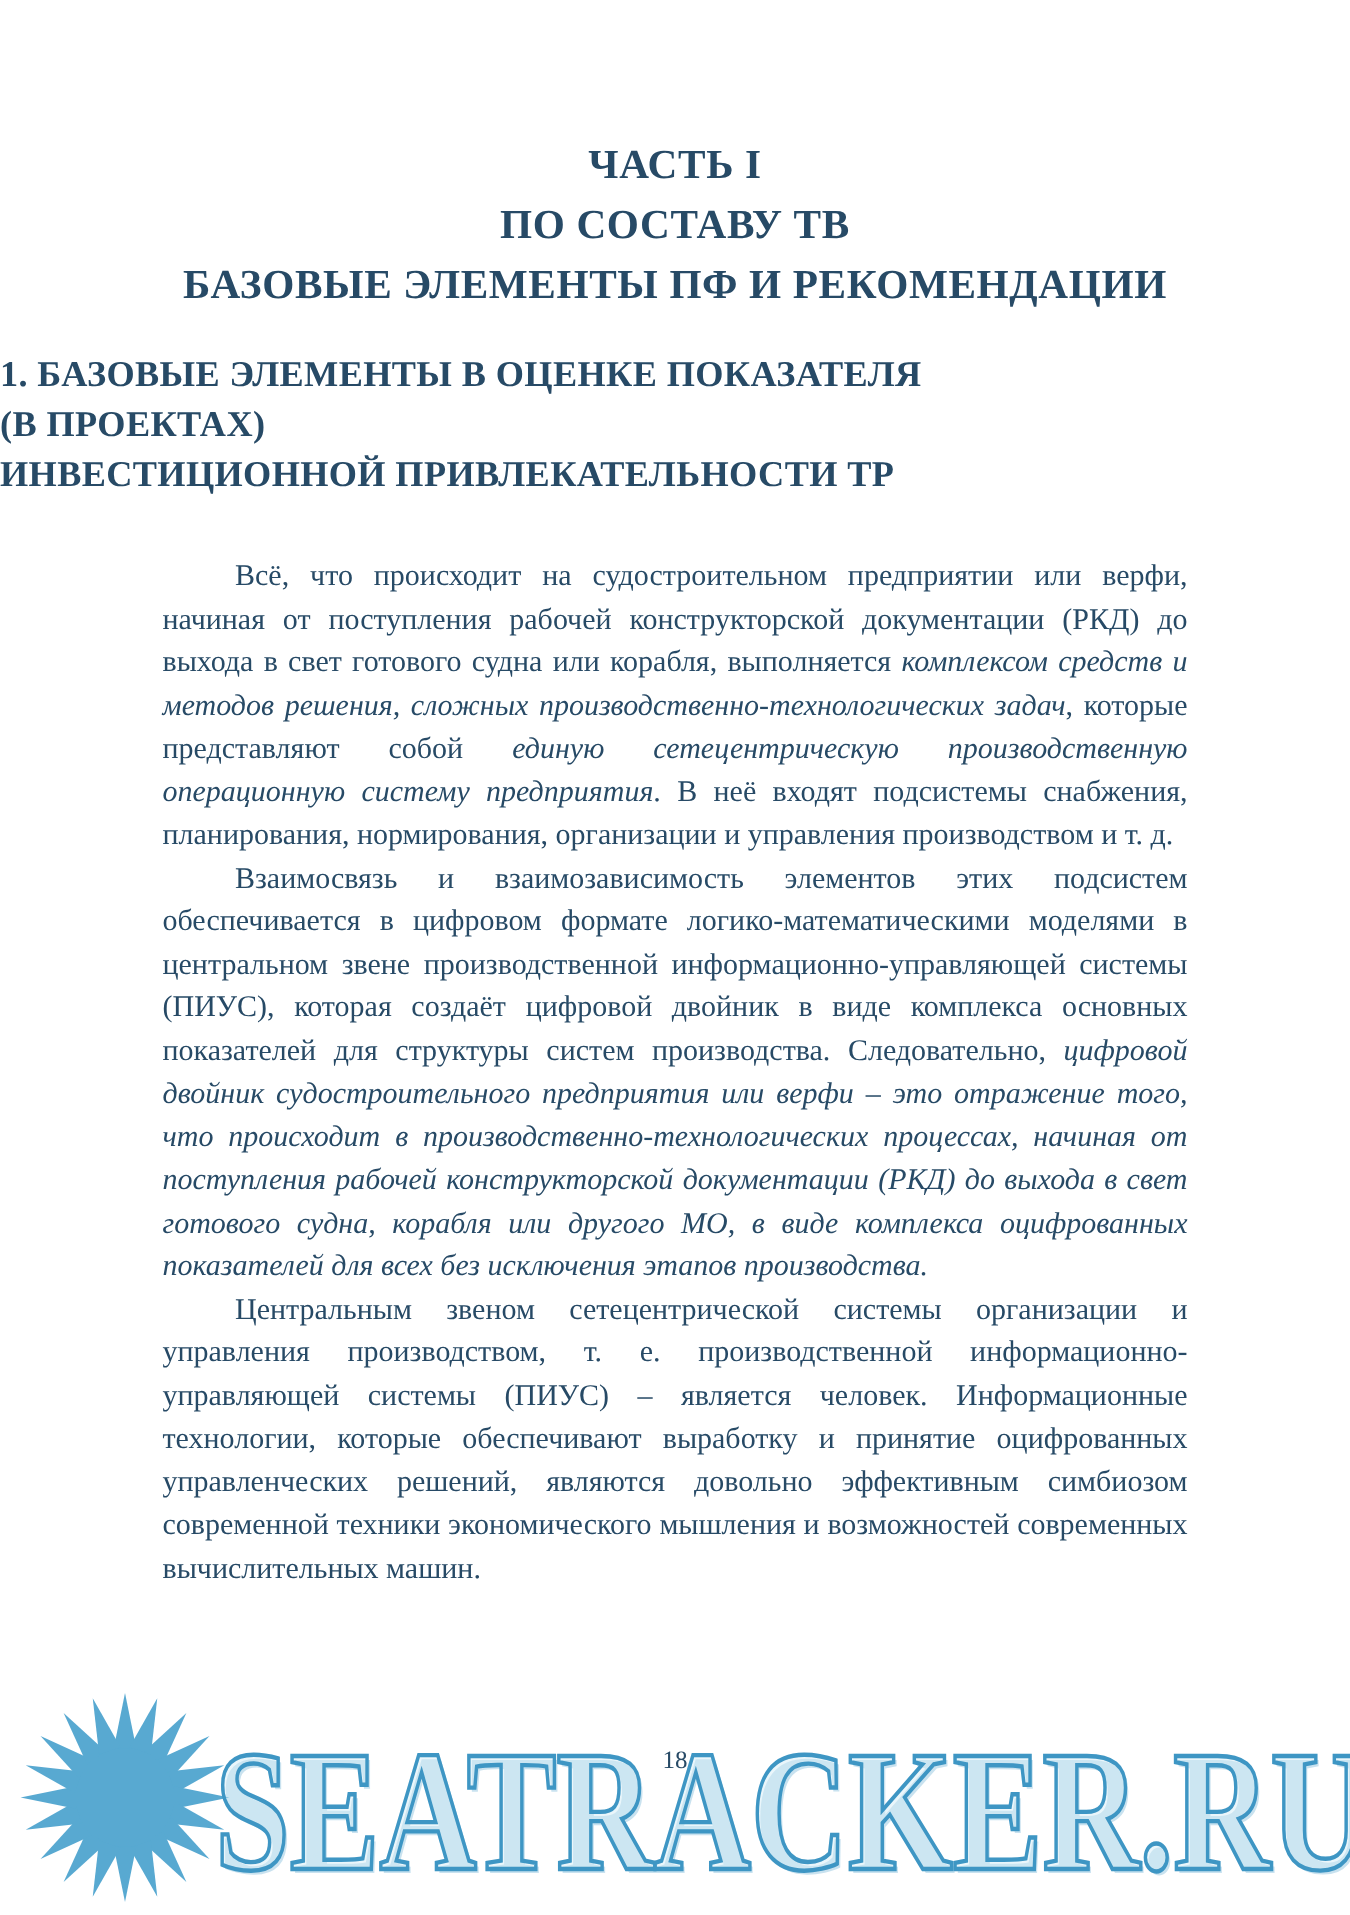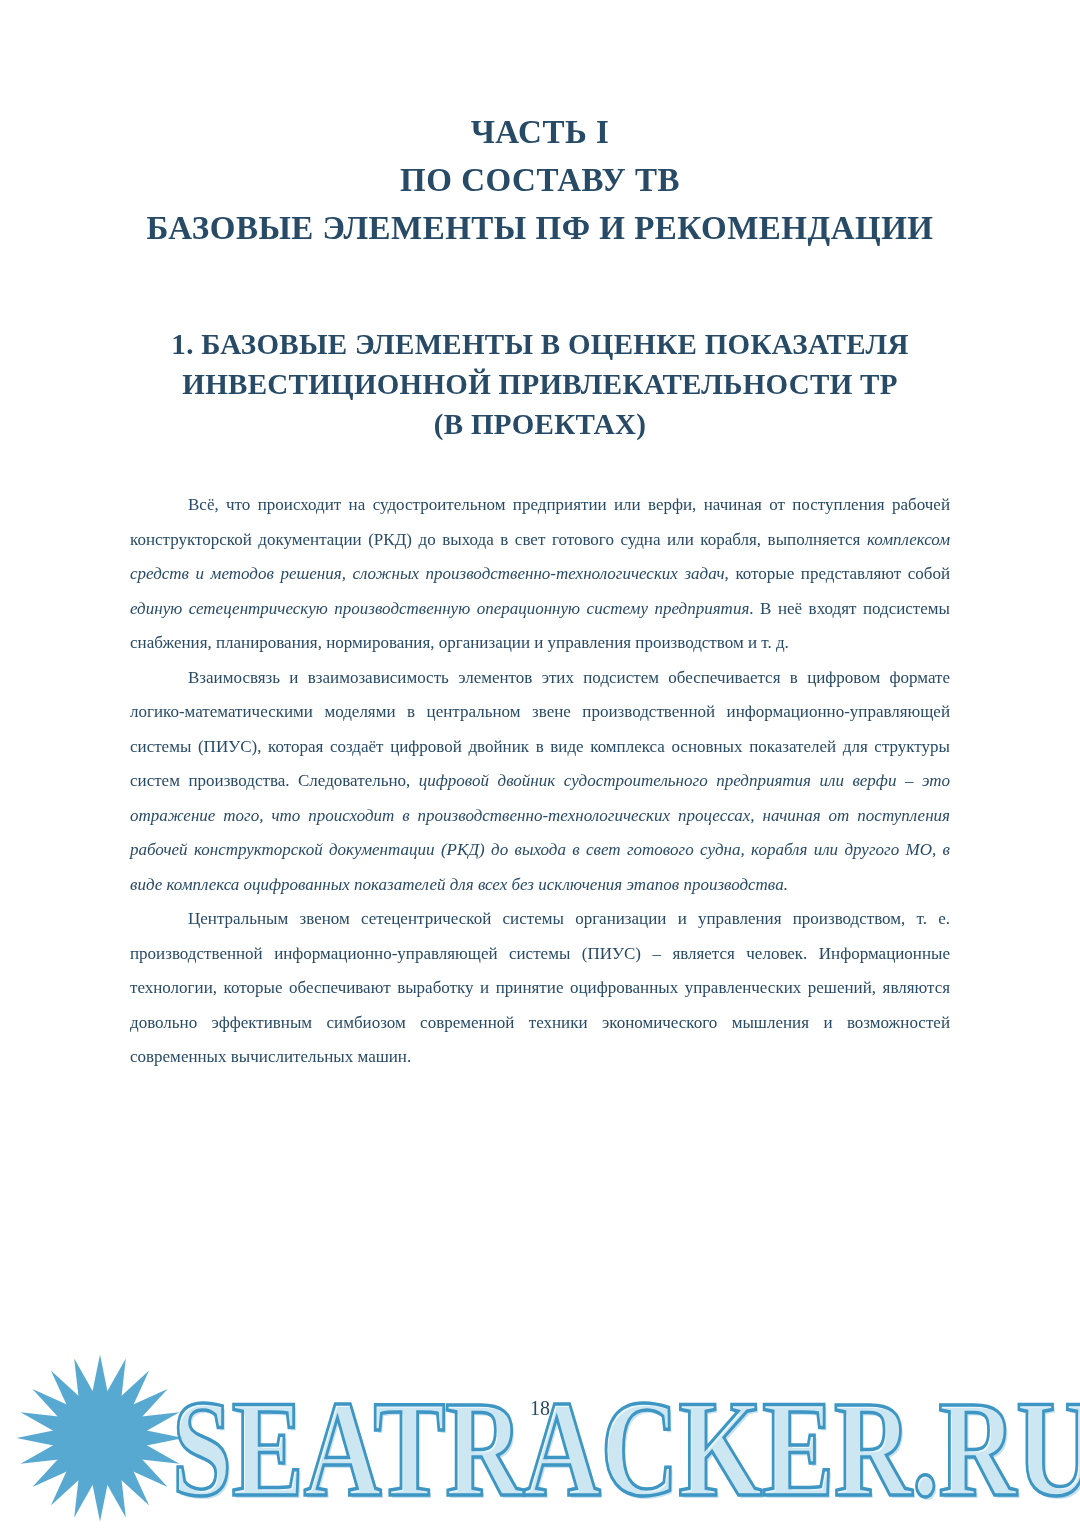--- a/index.html
+++ b/index.html
@@ -21,32 +21,31 @@
   
   .part-title{
     margin-top:108px;
     text-align:center;
     font-weight:bold;
     font-size:33px;
     line-height:48px;
     letter-spacing:0.5px;
   }
   .section-heading{
-    margin-top:72px;
-    text-align:center;
+    margin-top:28px;
     font-weight:bold;
     font-size:29px;
     line-height:40px;
     letter-spacing:0.3px;
   }
   
   .content{
     width:820px;
     margin:44px auto 0 auto;
-    font-size:17px;
+    font-size:24px;
     line-height:34.5px;
     text-align:justify;
   }
   .para{
     margin:0;
     text-indent:58px;
   }
   .para .em{font-style:italic;}
   
   .page-number{
@@ -95,22 +94,22 @@
 <div class="page">
 
   <header class="part-title">
     <div>ЧАСТЬ I</div>
     <div>ПО СОСТАВУ ТВ</div>
     <div>БАЗОВЫЕ ЭЛЕМЕНТЫ ПФ И РЕКОМЕНДАЦИИ</div>
   </header>
 
   <h2 class="section-heading" style="font-size:29px;margin-bottom:0;">
     <div>1. БАЗОВЫЕ ЭЛЕМЕНТЫ В ОЦЕНКЕ ПОКАЗАТЕЛЯ</div>
+    <div>(В ПРОЕКТАХ)</div>
     <div>ИНВЕСТИЦИОННОЙ ПРИВЛЕКАТЕЛЬНОСТИ ТР</div>
-    <div>(В ПРОЕКТАХ)</div>
   </h2>
 
   <main class="content">
     <p class="para"><span>Всё, что происходит на судостроительном предприятии или верфи, начиная от поступления рабочей конструкторской документации (РКД) до выхода в свет готового судна или корабля, выполняется </span><span class="em">комплексом средств и методов решения, сложных производственно-технологических задач</span><span>, которые представляют собой </span><span class="em">единую сетецентрическую производственную операционную систему предприятия</span><span>. В неё входят подсистемы снабжения, планирования, нормирования, организации и управления производством и т. д.</span></p>
     <p class="para"><span>Взаимосвязь и взаимозависимость элементов этих подсистем обеспечивается в цифровом формате логико-математическими моделями в центральном звене производственной информационно-управляющей системы (ПИУС), которая создаёт цифровой двойник в виде комплекса основных показателей для структуры систем производства. Следовательно, </span><span class="em">цифровой двойник судостроительного предприятия или верфи – это отражение того, что происходит в производственно-технологических процессах, начиная от поступления рабочей конструкторской документации (РКД) до выхода в свет готового судна, корабля или другого МО, в виде комплекса оцифрованных показателей для всех без исключения этапов производства.</span></p>
     <p class="para"><span>Центральным звеном сетецентрической системы организации и управления производством, т. е. производственной информационно-управляющей системы (ПИУС) – является человек. Информационные технологии, которые обеспечивают выработку и принятие оцифрованных управленческих решений, являются довольно эффективным симбиозом современной техники экономического мышления и возможностей современных вычислительных машин.</span></p>
   </main>
 
   <div class="page-number">18</div>
 

